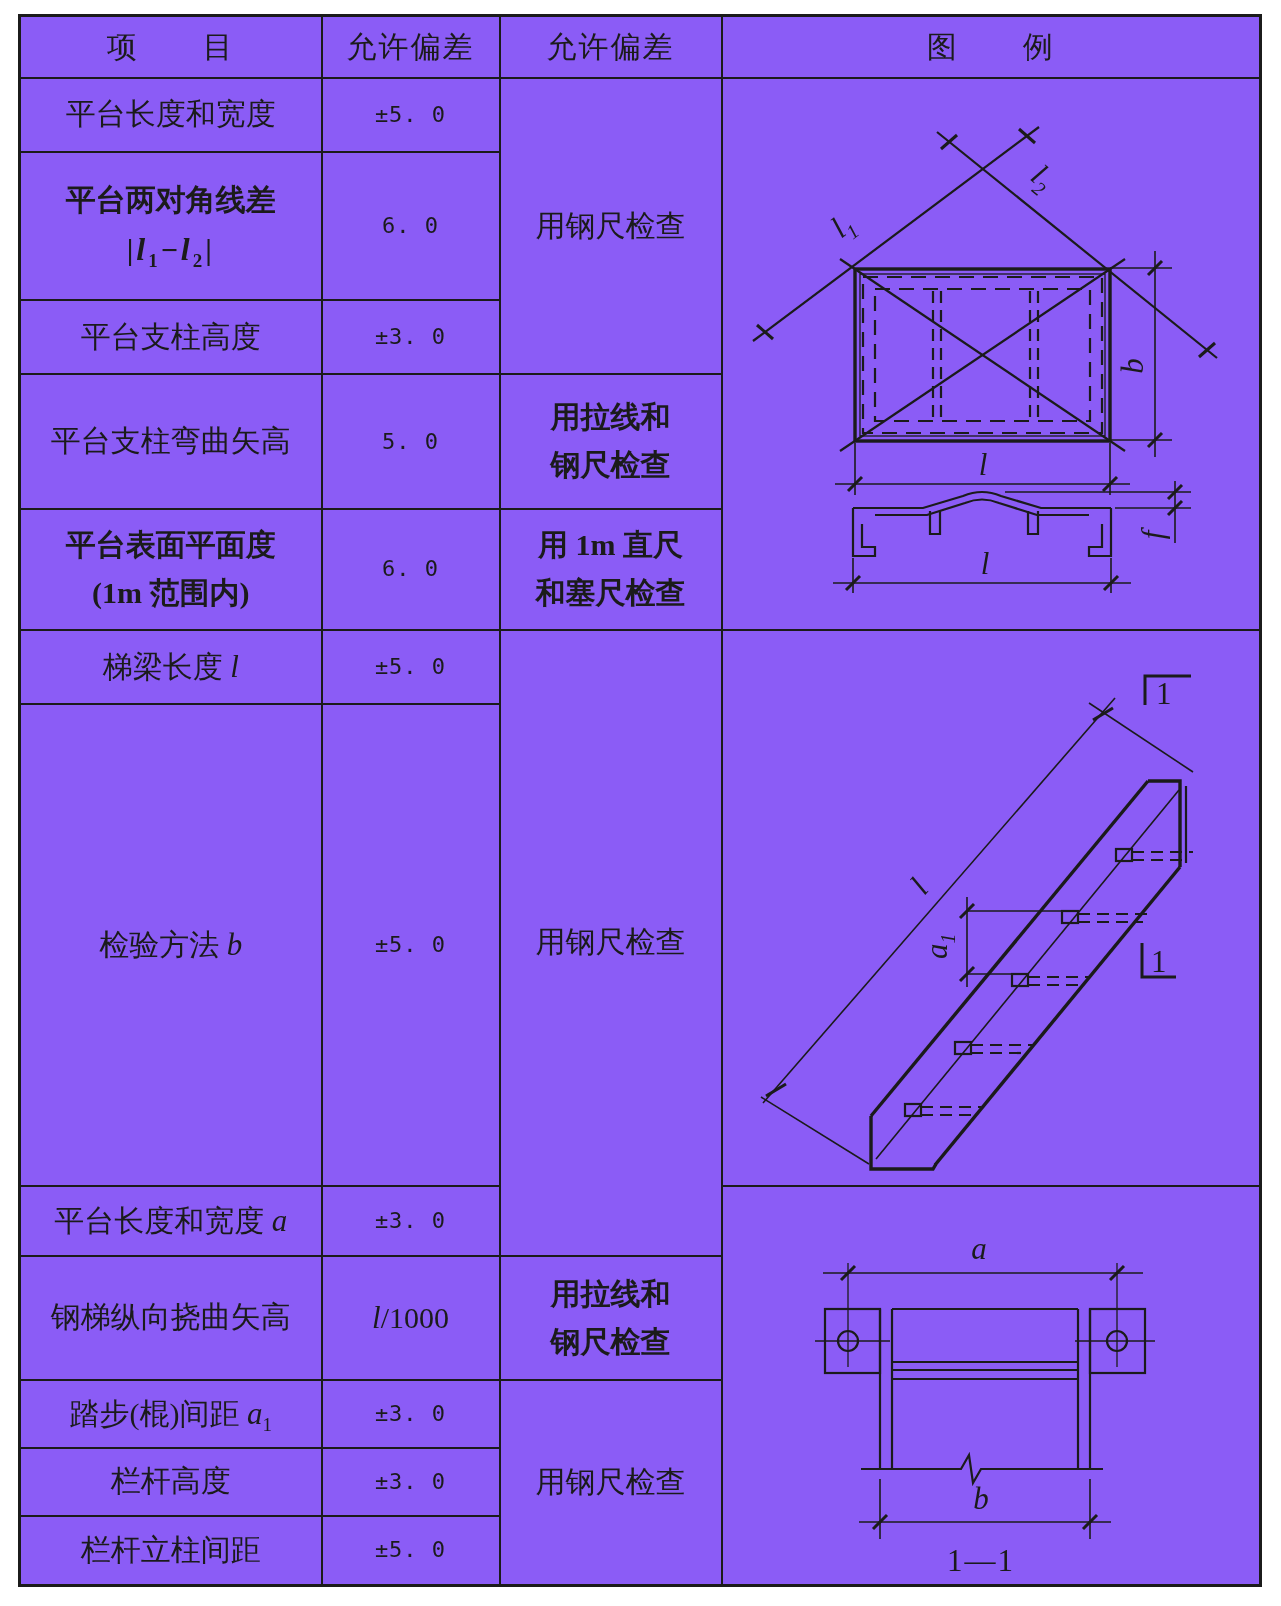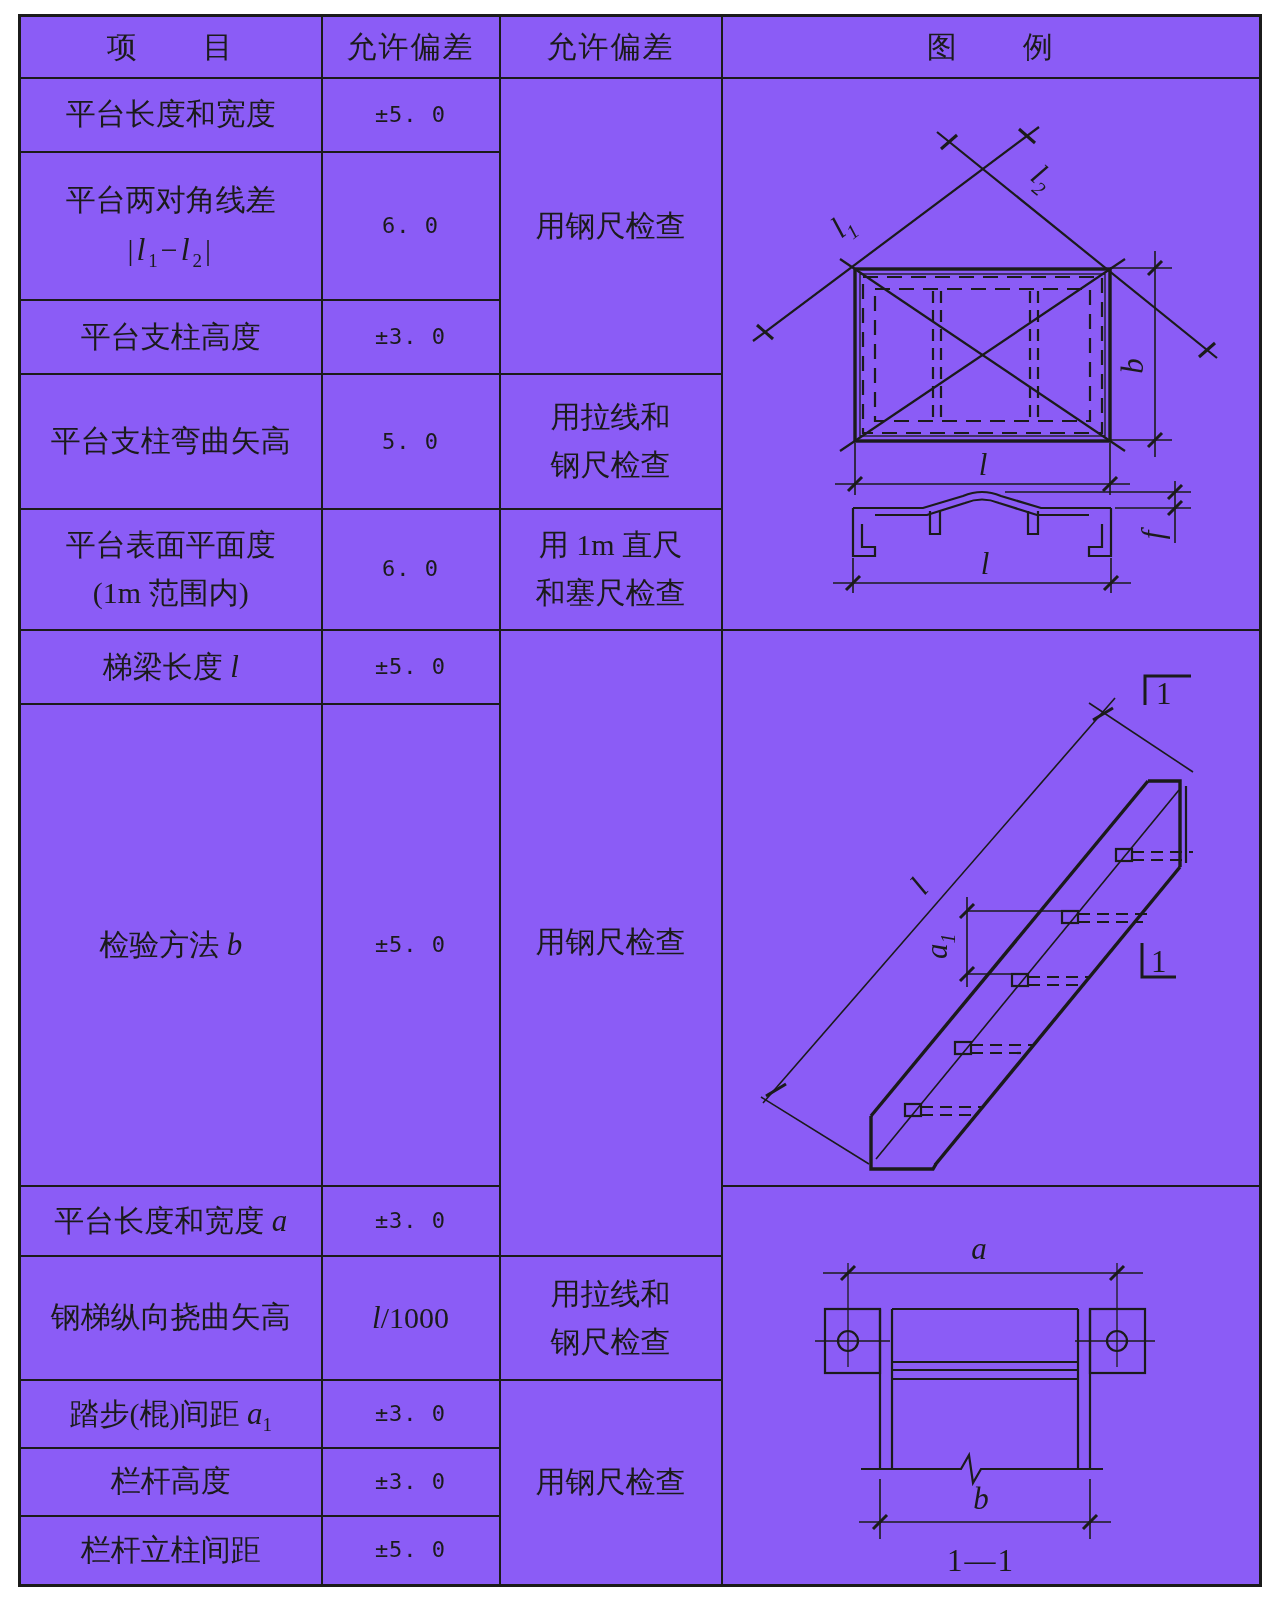--- a/index.html
+++ b/index.html
@@ -26,21 +26,21 @@
     font-family:"DejaVu Sans Mono","Liberation Mono",monospace;
     font-size:22px; letter-spacing:1px;
   }
   .var {
     font-family:"Liberation Serif",serif;
     font-style:italic; font-size:31px;
   }
   sub { font-size:19px; line-height:0; }
   .mathline { font-size:30px; letter-spacing:3px; }
   .mathline .var { font-size:32px; }
-  .two-line div { line-height:1.6; }
+  .two-line div { line-height:1.6;font-weight:bold; }
   td.legend-cell { padding:0; vertical-align:top; }
   svg { display:block; margin:0 auto; }
   svg .thick { stroke:#1b1b1b; stroke-width:3.4; fill:none; }
   svg .med   { stroke:#1b1b1b; stroke-width:2.2; fill:none; }
   svg .thin  { stroke:#1b1b1b; stroke-width:1.6; fill:none; }
   svg .xfine { stroke:#1b1b1b; stroke-width:1.3; fill:none; }
   svg .dash  { stroke-dasharray:15 9; }
   svg .dash2 { stroke-dasharray:12 7; }
   svg .tick  { stroke:#1b1b1b; stroke-width:3; fill:none; }
   svg text {

